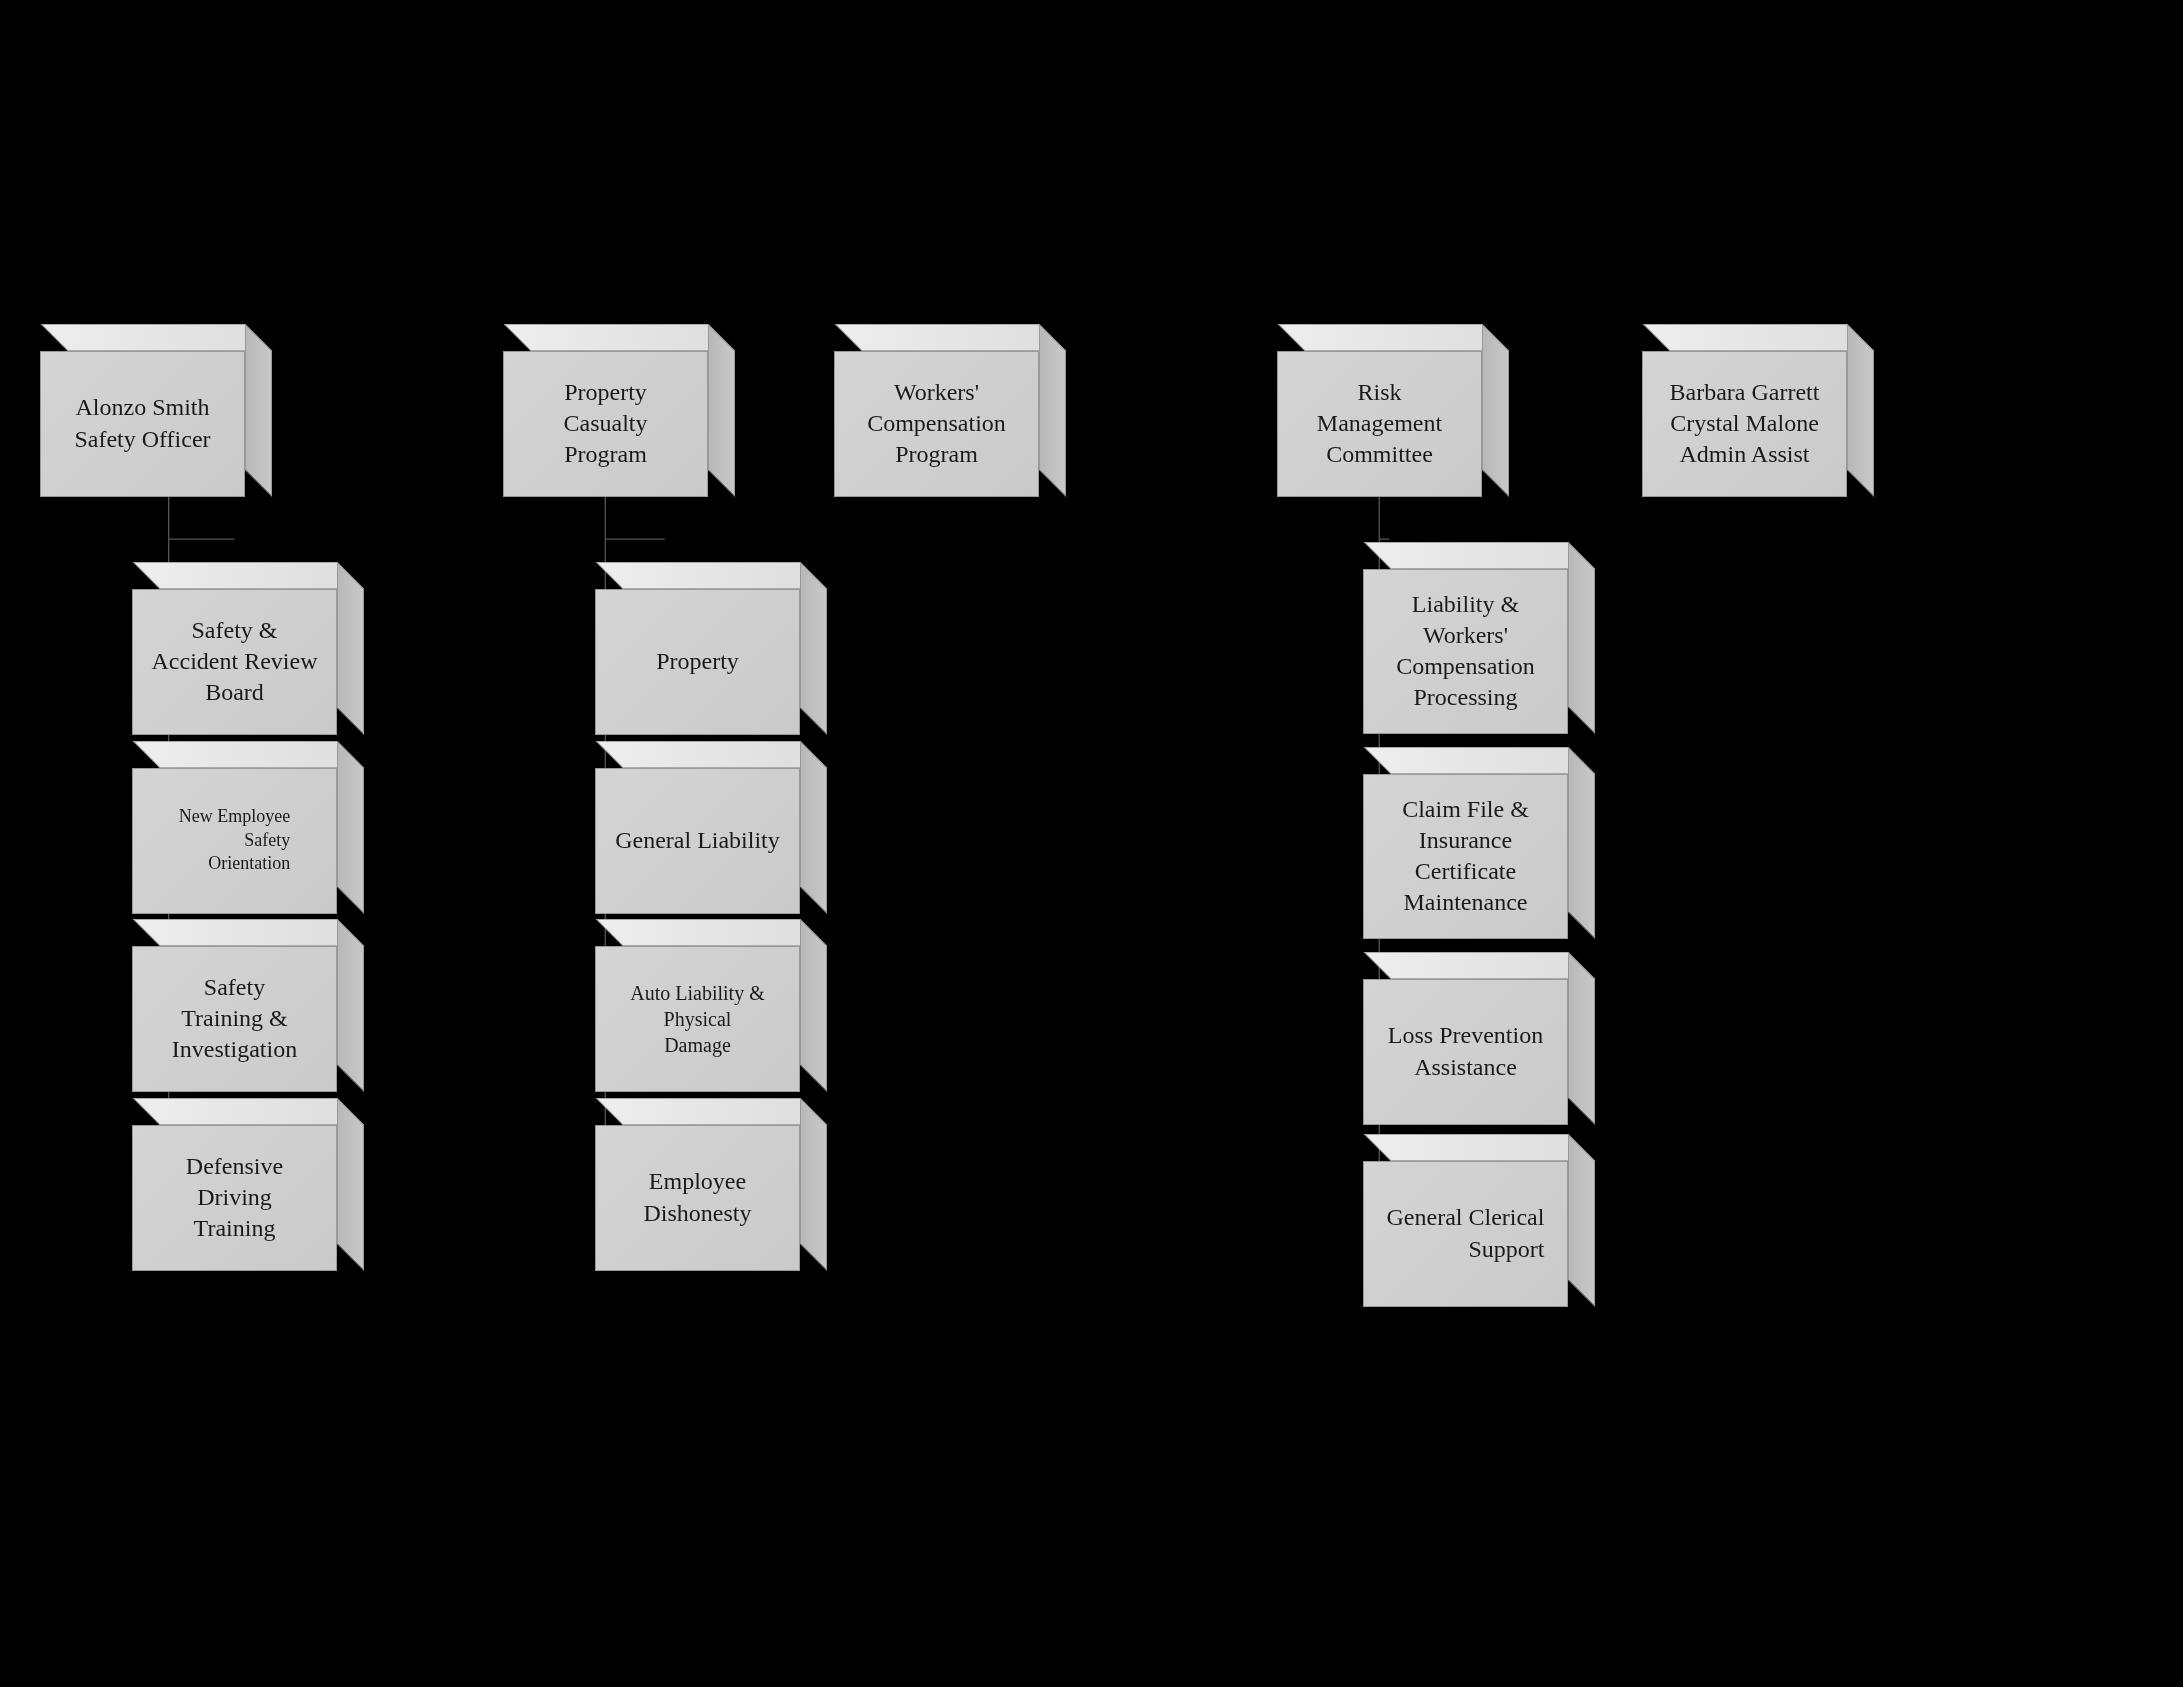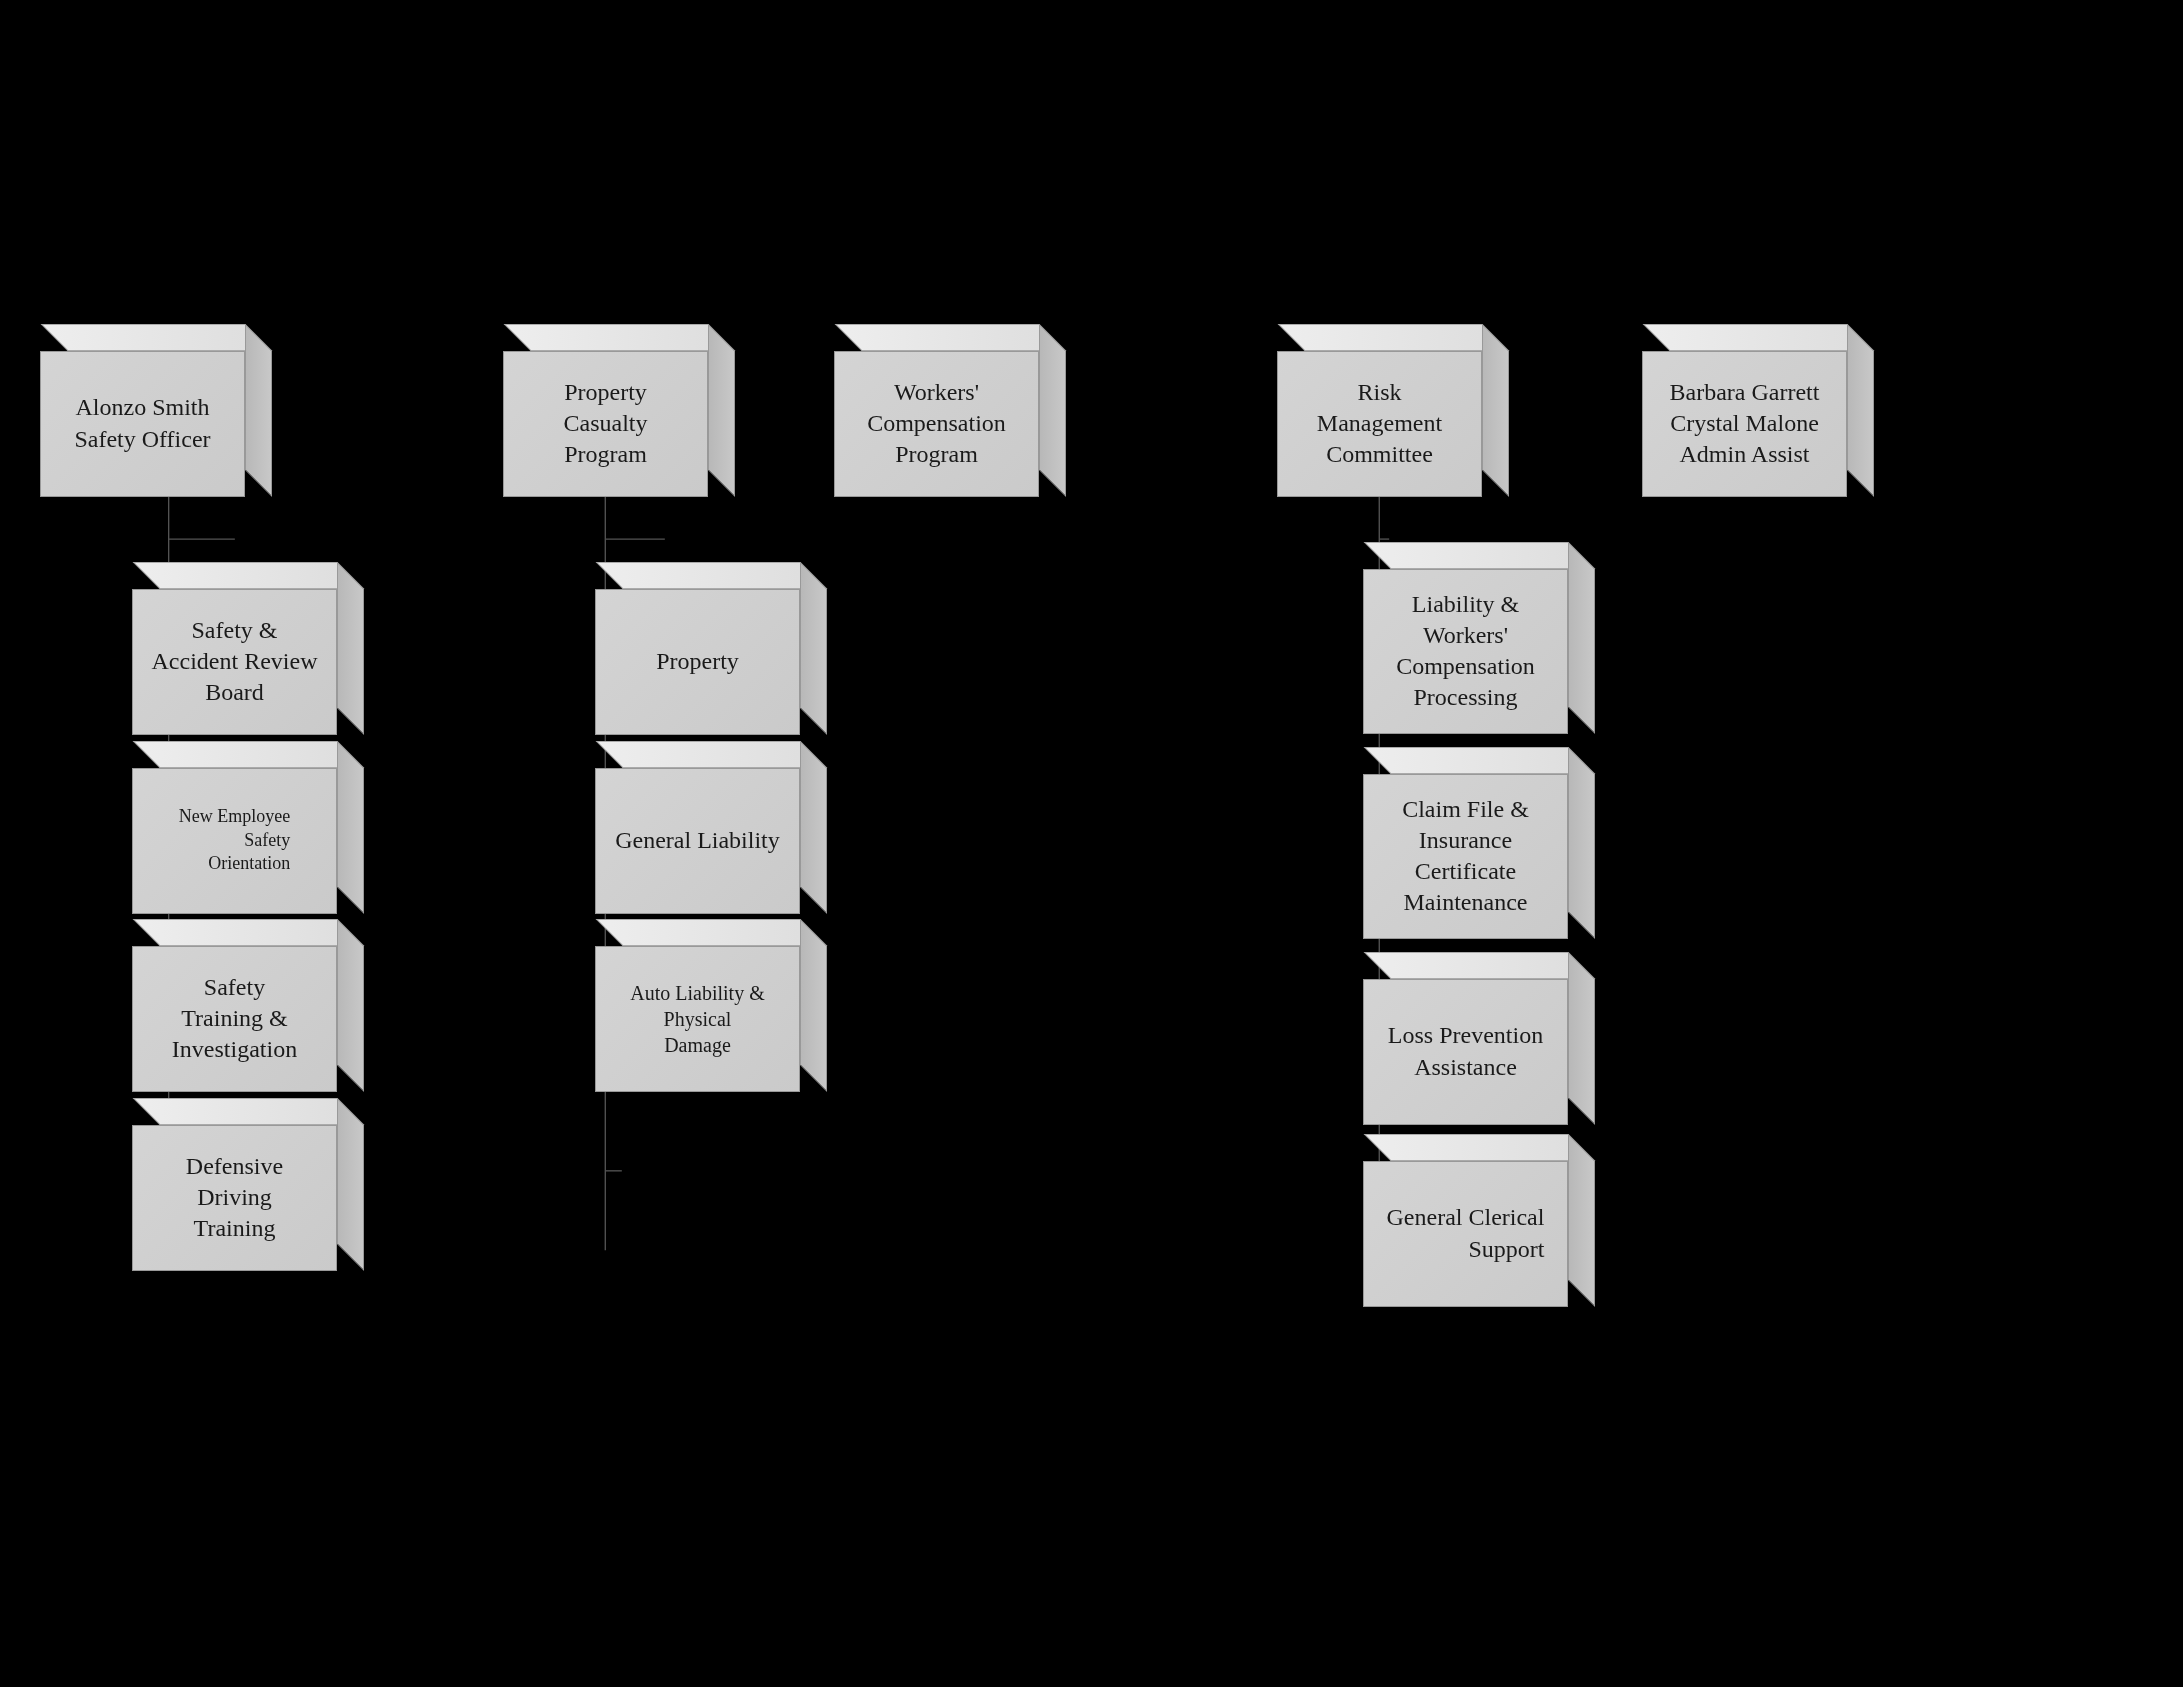--- a/index.html
+++ b/index.html
@@ -197,20 +197,30 @@
       <div style="position:absolute;left:26.5px;top:0;width:205px;height:26.5px;background:linear-gradient(135deg,#eee 0%,#ddd 100%);border:1px solid #aaa;transform:skewX(45deg);transform-origin:bottom left;"></div>
       <div style="position:absolute;left:205px;top:0;width:26.5px;height:146px;background:linear-gradient(90deg,#b8b8b8 0%,#c8c8c8 100%);border:1px solid #999;transform:skewY(45deg);transform-origin:top left;"></div>
       <div style="position:absolute;left:0;top:26.5px;width:205px;height:146px;background:linear-gradient(135deg,#d4d4d4 0%,#cacaca 100%);border:1px solid #999;display:flex;align-items:center;justify-content:center;text-align:center;font-size:20px;line-height:1.3;color:#1a1a1a;padding:8px;">
         <span style="white-space:pre-line;">Auto Liability &amp;
 Physical
 Damage</span>
       </div>
     </div>
   </div>
 
+  <div style="position:absolute;left:595px;top:966px;">
+    <div style="position:relative;width:205px;height:146px;">
+      <div style="position:absolute;left:26.5px;top:0;width:205px;height:26.5px;background:linear-gradient(135deg,#eee 0%,#ddd 100%);border:1px solid #aaa;transform:skewX(45deg);transform-origin:bottom left;"></div>
+      <div style="position:absolute;left:205px;top:0;width:26.5px;height:146px;background:linear-gradient(90deg,#b8b8b8 0%,#c8c8c8 100%);border:1px solid #999;transform:skewY(45deg);transform-origin:top left;"></div>
+      <div style="position:absolute;left:0;top:26.5px;width:205px;height:146px;background:linear-gradient(135deg,#d4d4d4 0%,#cacaca 100%);border:1px solid #999;display:flex;align-items:center;justify-content:center;text-align:center;font-size:24px;line-height:1.3;color:#1a1a1a;padding:8px;">
+        <span style="white-space:pre-line;">Employee
+Dishonesty</span>
+      </div>
+    </div>
+  </div>
 
   <div style="position:absolute;left:1363px;top:410px;">
     <div style="position:relative;width:205px;height:165px;">
       <div style="position:absolute;left:26.5px;top:0;width:205px;height:26.5px;background:linear-gradient(135deg,#eee 0%,#ddd 100%);border:1px solid #aaa;transform:skewX(45deg);transform-origin:bottom left;"></div>
       <div style="position:absolute;left:205px;top:0;width:26.5px;height:165px;background:linear-gradient(90deg,#b8b8b8 0%,#c8c8c8 100%);border:1px solid #999;transform:skewY(45deg);transform-origin:top left;"></div>
       <div style="position:absolute;left:0;top:26.5px;width:205px;height:165px;background:linear-gradient(135deg,#d4d4d4 0%,#cacaca 100%);border:1px solid #999;display:flex;align-items:center;justify-content:center;text-align:center;font-size:24px;line-height:1.3;color:#1a1a1a;padding:8px;">
         <span style="white-space:pre-line;">Liability &amp;
 Workers'
 Compensation
 Processing</span>

